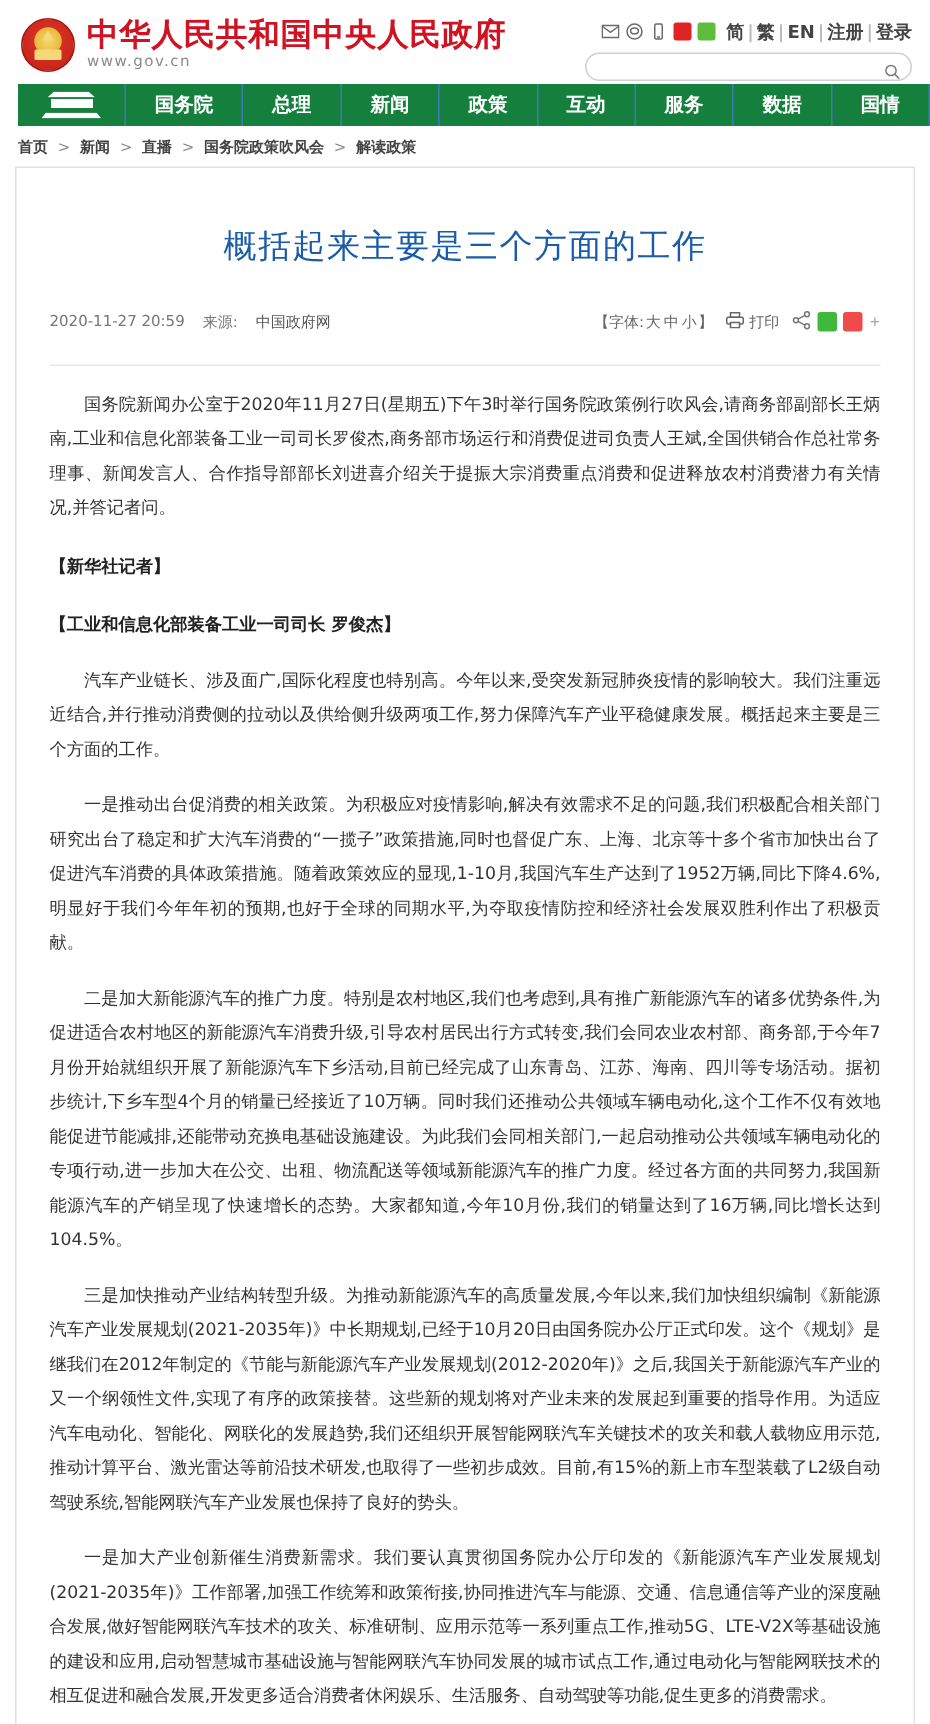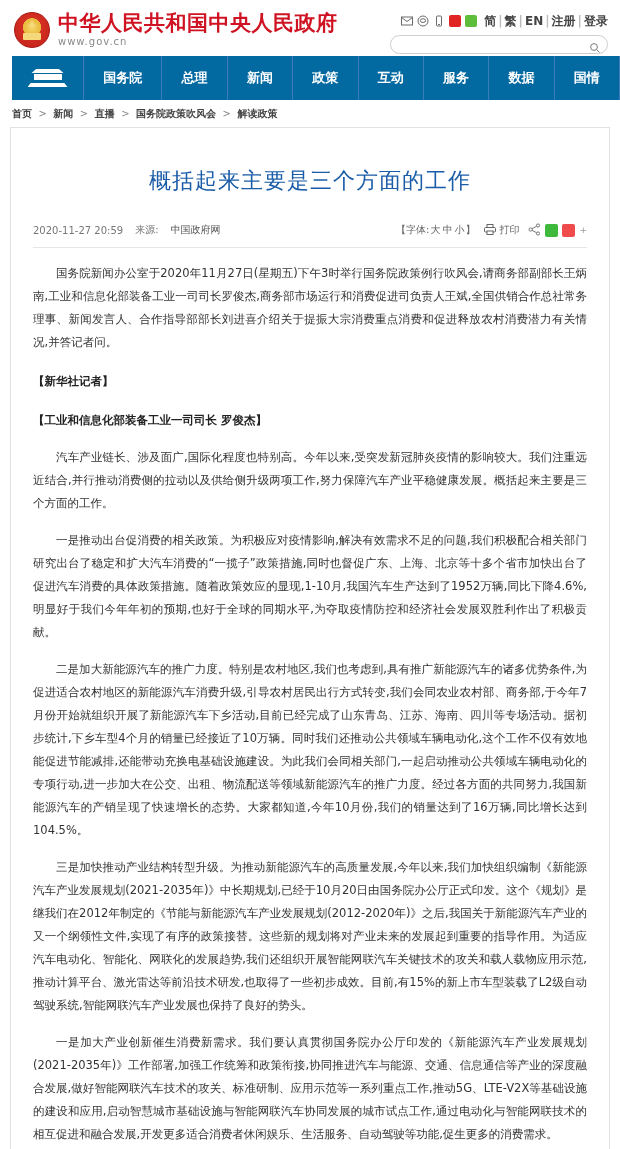--- a/index.html
+++ b/index.html
@@ -114,22 +114,22 @@
   }
   .search-btn {
     position: absolute;
     right: 6px; top: 3px;
     width: 12px; height: 12px;
     cursor: pointer;
   }
 
   
   .nav {
-    height: 44px;
-    background: #0369a1;
+    height: 28px;
+    background: #15803d;
     display: flex;
     align-items: stretch;
     margin-left: 12px;
   }
   .nav-home {
     width: 72px;
     display: flex;
     align-items: center;
     justify-content: center;
     border-right: 1px solid #3c7cbb;
@@ -191,21 +191,21 @@
     text-align: center;
     font-size: 22px;
     color: #1a5ca8;
     font-weight: normal;
     margin: 38px 30px 0 30px;
     line-height: 1.4;
     letter-spacing: 1px;
   }
   .meta-row {
     margin: 26px 22px 0 22px;
-    padding-bottom: 9px;
+    padding-bottom: 20px;
     border-bottom: 1px solid #e6e6e6;
     display: flex;
     align-items: center;
     justify-content: space-between;
     font-size: 10px;
     color: #777;
   }
   .meta-left { display: flex; gap: 12px; align-items: center; }
   .meta-left .src-label { color: #777; }
   .meta-left .src-value { color: #555; }

